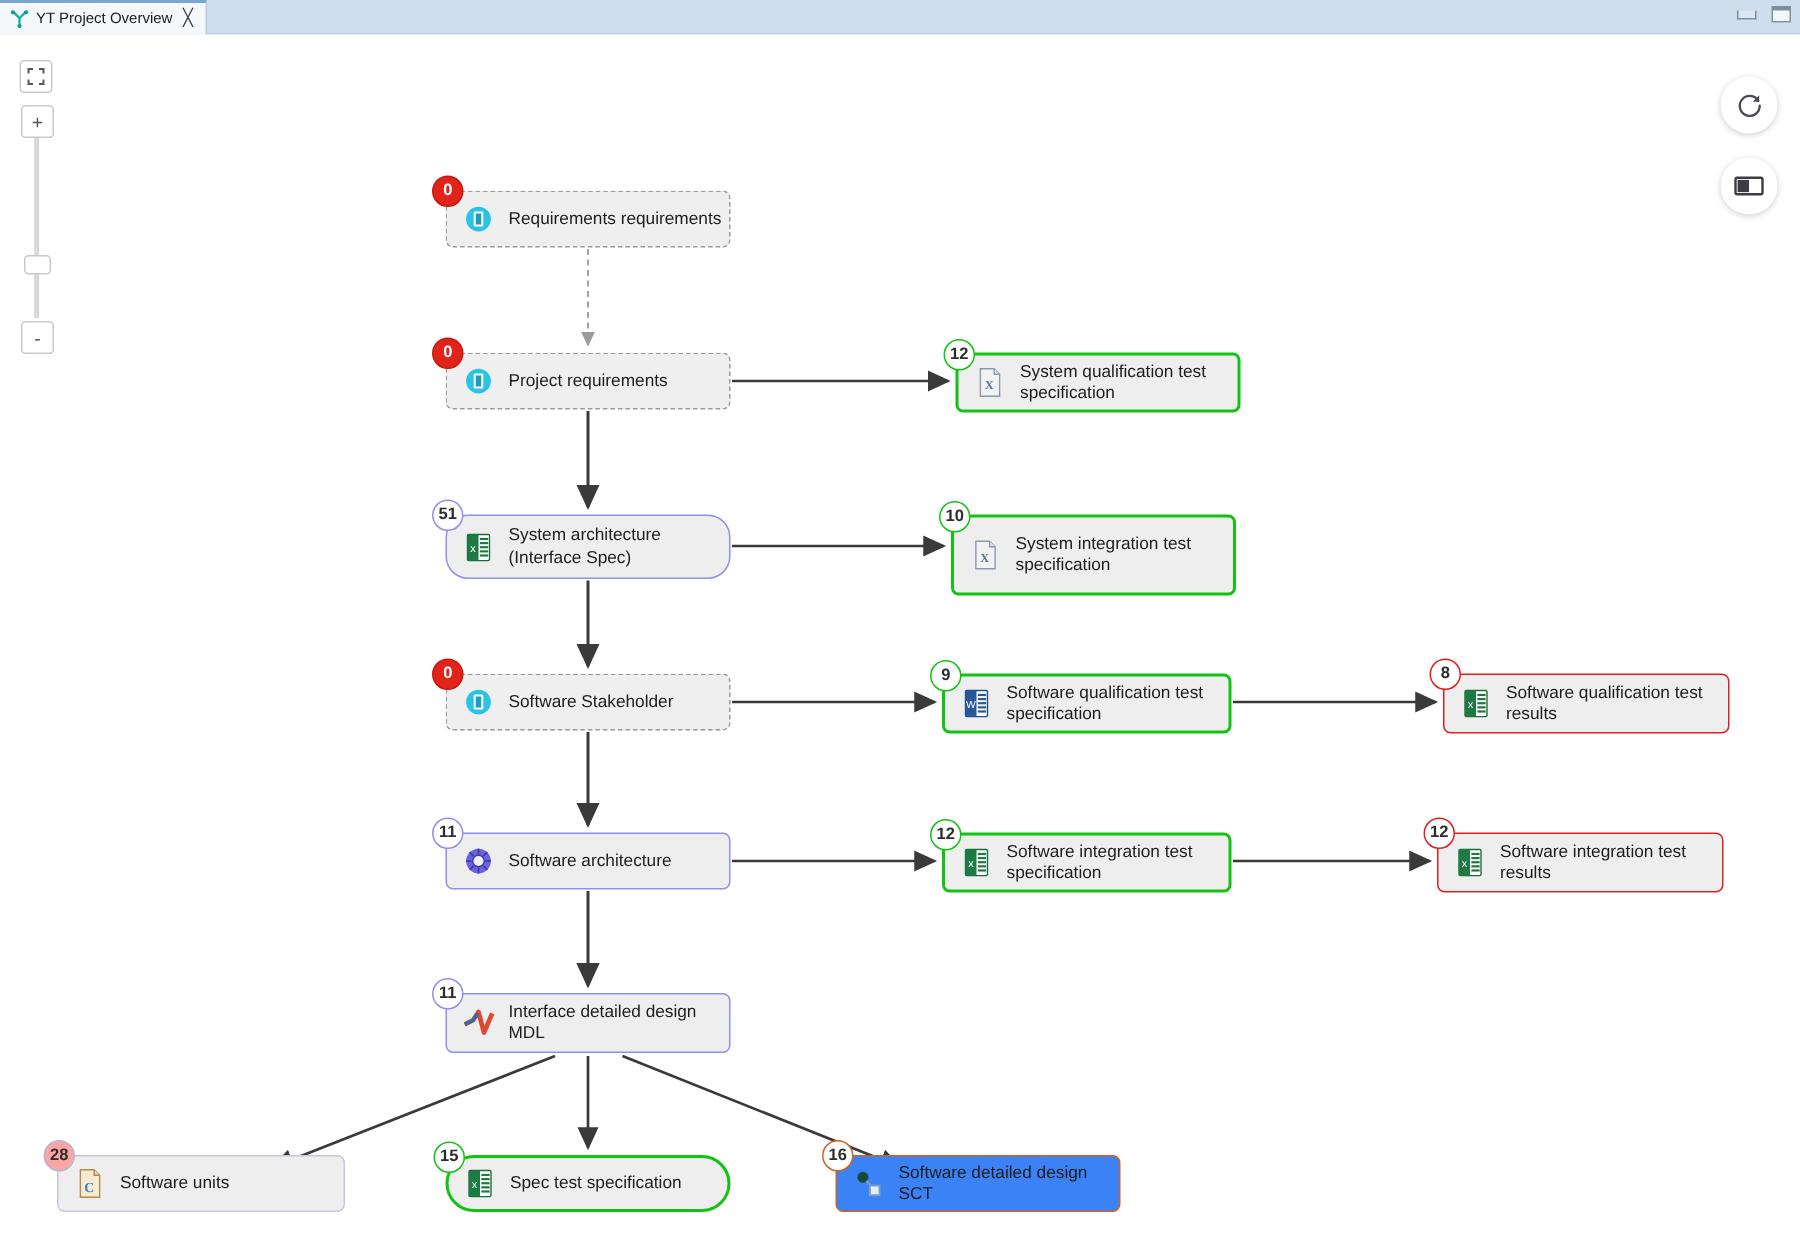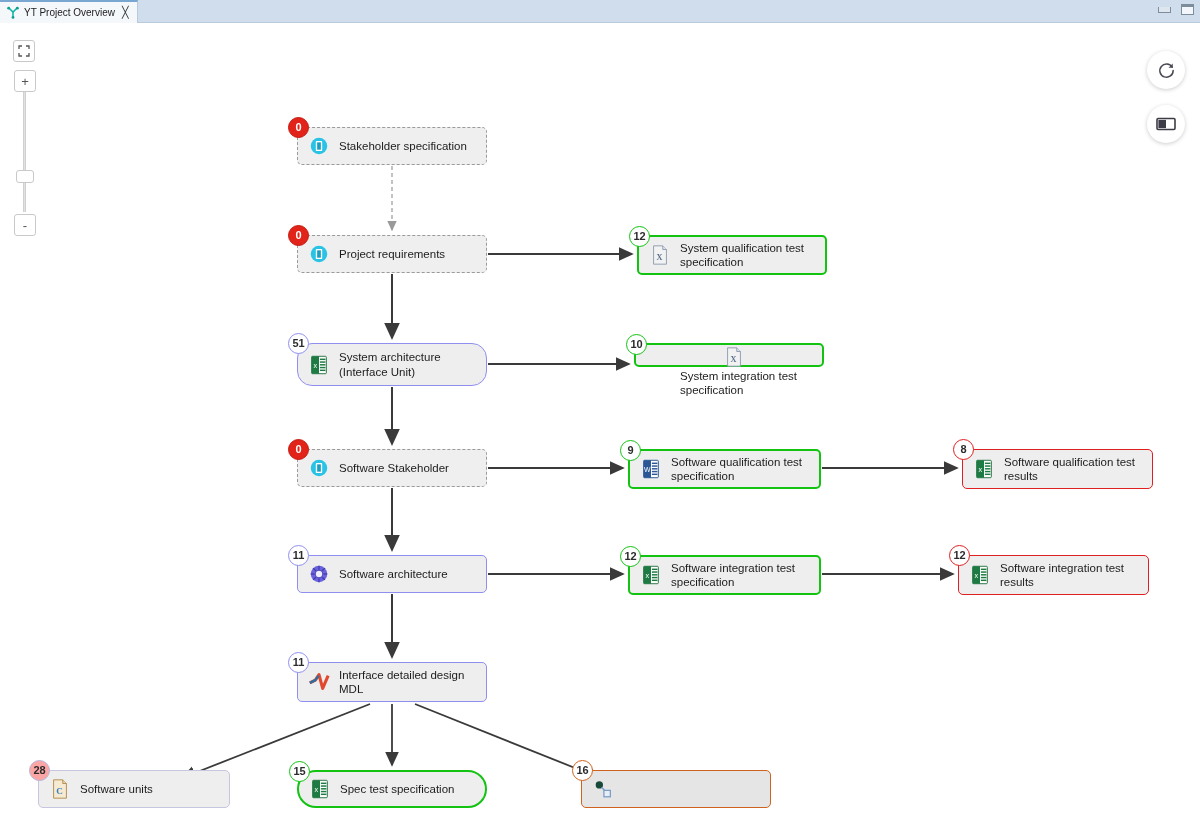--- a/index.html
+++ b/index.html
@@ -105,21 +105,21 @@
     font-size: 11.5px; color: #1c1c1c; line-height: 1.25;
     margin-left: 9px; white-space: pre-line;
   }
   .node-icon { width: 22px; height: 24px; flex: 0 0 auto; }
 
   
   .b-dashed { border: 1px dashed #9a9a9a; background: #efefef; }
   .b-purple { border: 1.6px solid #8f8ff0; background: #eeeeee; }
   .b-green  { border: 2px solid #12c312; background: #eeeeee; }
   .b-red    { border: 1.6px solid #e02020; background: #eeeeee; }
-  .b-orange { border: 1.8px solid #d0621f; background: #e5e5e5; margin-left: 24px; }
+  .b-orange { border: 1.8px solid #d0621f; background: #3b82f6; }
   .b-gray   { border: 1.2px solid #c6c6e0; background: #eeeeee; }
 
   
   .badge {
     position: absolute; left: -10px; top: -11px;
     width: 21px; height: 21px; border-radius: 50%;
     display: flex; align-items: center; justify-content: center;
     font-size: 11px; font-weight: bold; line-height: 1;
     z-index: 5;
   }
@@ -210,21 +210,21 @@
     </svg>
 
     <div id="node-layer">
         <div class="node b-dashed" style="left: 297px; top: 104px; width: 190px; height: 38px;">
           <div class="badge badge-red-filled">0</div>
           <svg class="node-icon" viewBox="0 0 24 26">
             <circle cx="12" cy="13" r="9" fill="#29c3e6"></circle>
             <rect x="8.5" y="7.5" width="7" height="11" rx="1" fill="#ffffff"></rect>
             <rect x="10" y="9" width="4" height="8" fill="#1a9fc0"></rect>
           </svg>
-          <div class="node-label">Stakeholder specification</div>
+          <div class="node-label">Requirements requirements</div>
         </div>
         <div class="node b-dashed" style="left: 297px; top: 212px; width: 190px; height: 38px;">
           <div class="badge badge-red-filled">0</div>
           <svg class="node-icon" viewBox="0 0 24 26">
             <circle cx="12" cy="13" r="9" fill="#29c3e6"></circle>
             <rect x="8.5" y="7.5" width="7" height="11" rx="1" fill="#ffffff"></rect>
             <rect x="10" y="9" width="4" height="8" fill="#1a9fc0"></rect>
           </svg>
           <div class="node-label">Project requirements</div>
         </div>
@@ -234,21 +234,21 @@
             <rect x="4" y="3.5" width="16" height="19" rx="1" fill="#ffffff" stroke="#1a6b39" stroke-width="1"></rect>
             <rect x="4" y="3.5" width="8" height="19" fill="#1d7a42"></rect>
             <text x="8" y="16" font-size="8" fill="#ffffff" text-anchor="middle" font-family="Liberation Sans">x</text>
             <rect x="13" y="6" width="6" height="1.6" fill="#1d7a42"></rect>
             <rect x="13" y="9" width="6" height="1.6" fill="#1d7a42"></rect>
             <rect x="13" y="12" width="6" height="1.6" fill="#1d7a42"></rect>
             <rect x="13" y="15" width="6" height="1.6" fill="#1d7a42"></rect>
             <rect x="13" y="18" width="6" height="1.6" fill="#1d7a42"></rect>
           </svg>
           <div class="node-label">System architecture
-(Interface Unit)</div>
+(Interface Spec)</div>
         </div>
         <div class="node b-dashed" style="left: 297px; top: 426px; width: 190px; height: 38px;">
           <div class="badge badge-red-filled">0</div>
           <svg class="node-icon" viewBox="0 0 24 26">
             <circle cx="12" cy="13" r="9" fill="#29c3e6"></circle>
             <rect x="8.5" y="7.5" width="7" height="11" rx="1" fill="#ffffff"></rect>
             <rect x="10" y="9" width="4" height="8" fill="#1a9fc0"></rect>
           </svg>
           <div class="node-label">Software Stakeholder</div>
         </div>
@@ -282,21 +282,21 @@
         <div class="node b-green" style="left: 637px; top: 212px; width: 190px; height: 40px;">
           <div class="badge badge-green">12</div>
           <svg class="node-icon" viewBox="0 0 24 26">
             <path d="M5 3 h10 l4 4 v16 h-14 z" fill="#f2f2f2" stroke="#8a99ad" stroke-width="1"></path>
             <path d="M15 3 v4 h4" fill="#dfe5ec" stroke="#8a99ad" stroke-width="1"></path>
             <text x="11.5" y="18" font-size="9" font-weight="bold" fill="#5c7290" text-anchor="middle" font-family="Liberation Serif">X</text>
           </svg>
           <div class="node-label">System qualification test
 specification</div>
         </div>
-        <div class="node b-green" style="left: 634px; top: 320px; width: 190px; height: 24px; flex-direction: column;">
+        <div class="node b-green" style="left: 634px; top: 320px; width: 190px; height: 54px;">
           <div class="badge badge-green">10</div>
           <svg class="node-icon" viewBox="0 0 24 26">
             <path d="M5 3 h10 l4 4 v16 h-14 z" fill="#f2f2f2" stroke="#8a99ad" stroke-width="1"></path>
             <path d="M15 3 v4 h4" fill="#dfe5ec" stroke="#8a99ad" stroke-width="1"></path>
             <text x="11.5" y="18" font-size="9" font-weight="bold" fill="#5c7290" text-anchor="middle" font-family="Liberation Serif">X</text>
           </svg>
           <div class="node-label">System integration test
 specification</div>
         </div>
         <div class="node b-green" style="left: 628px; top: 426px; width: 193px; height: 40px;">
@@ -382,16 +382,17 @@
           </svg>
           <div class="node-label">Spec test specification</div>
         </div>
         <div class="node b-orange" style="left: 557px; top: 747px; width: 190px; height: 38px;">
           <div class="badge badge-orange">16</div>
           <svg class="node-icon" viewBox="0 0 24 26">
             <circle cx="8" cy="8.5" r="4" fill="#17493a"></circle>
             <line x1="10.5" y1="11" x2="14" y2="15" stroke="#7a9ec9" stroke-width="1.6"></line>
             <rect x="13" y="14.5" width="7" height="7" fill="#e9eef5" stroke="#7a9ec9" stroke-width="1.4"></rect>
           </svg>
+          <div class="node-label">Software detailed design SCT</div>
         </div>
       </div>
   </div>
 </div>
 
 </body></html>

